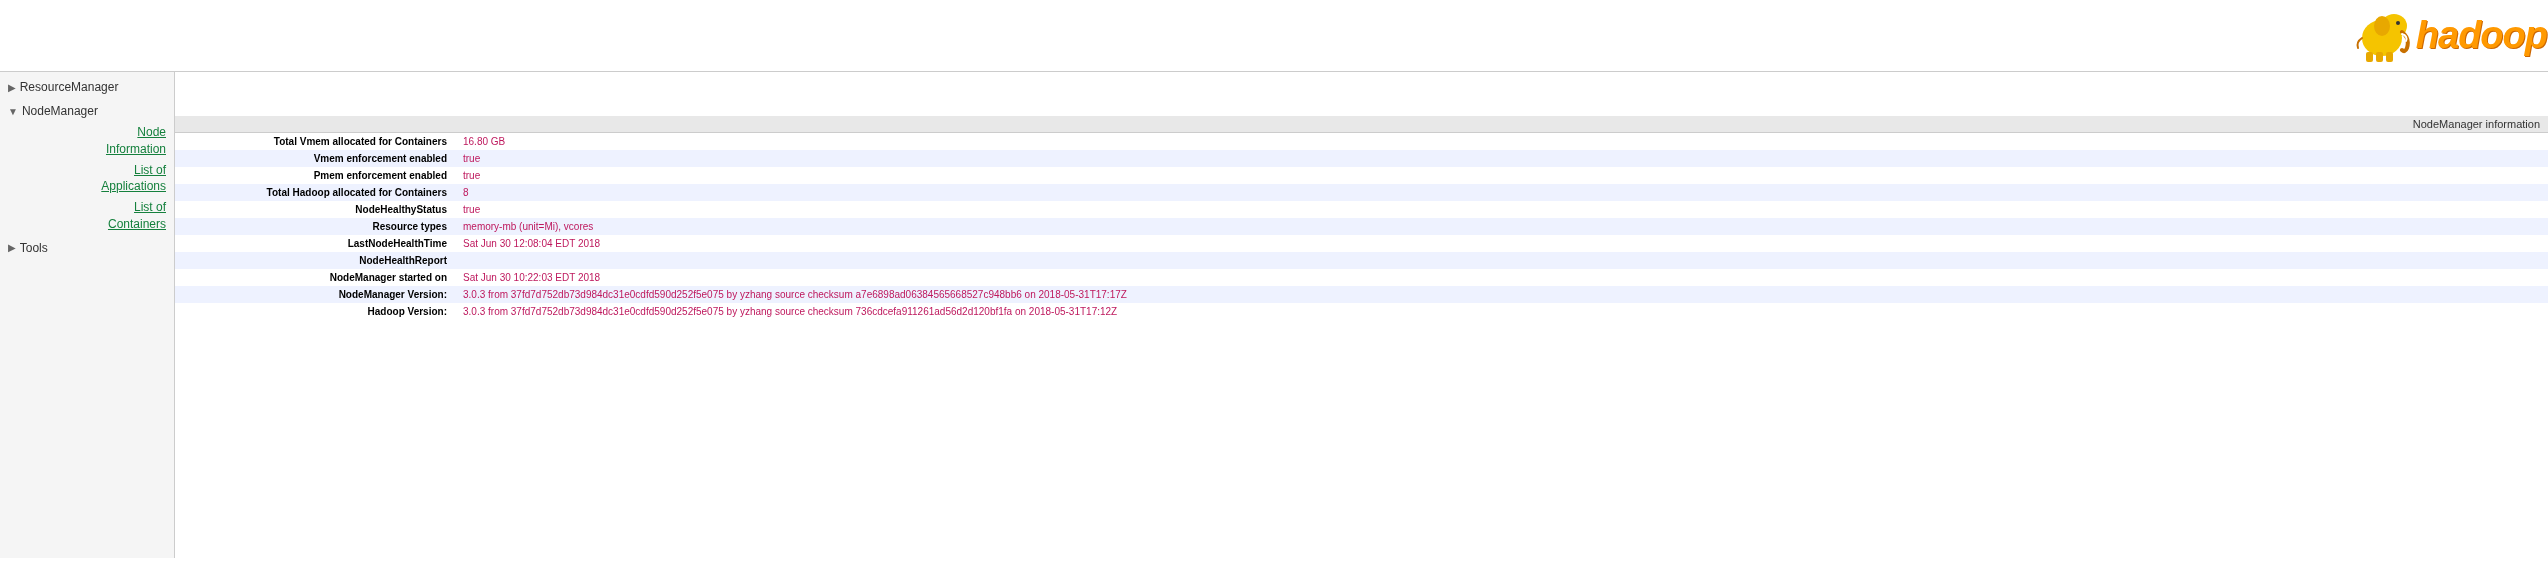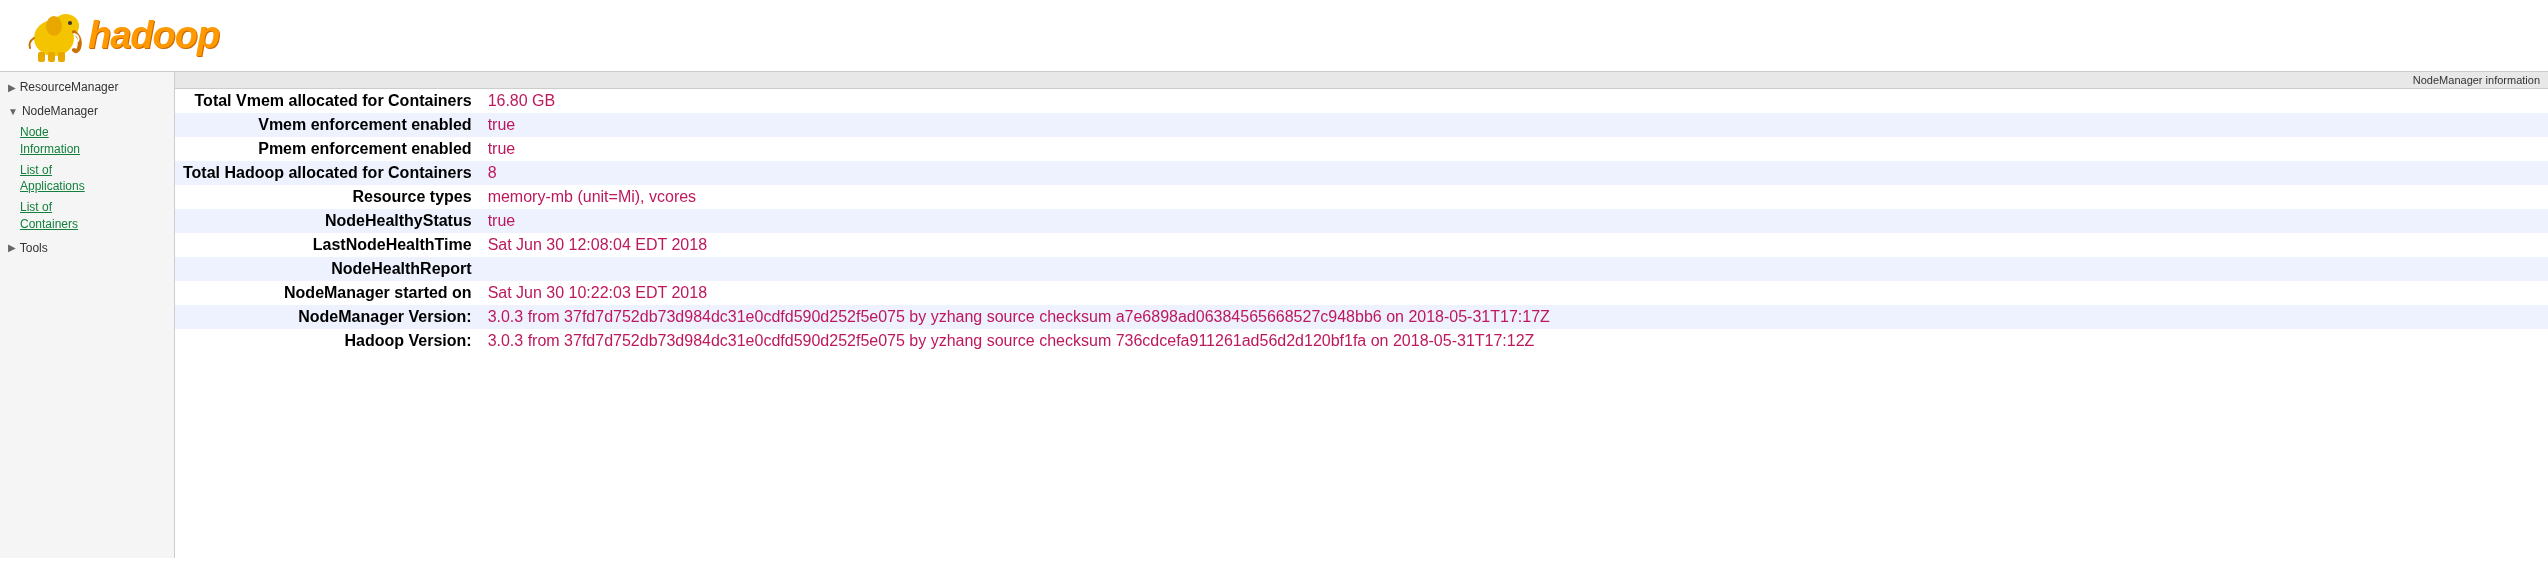--- a/index.html
+++ b/index.html
@@ -1,24 +1,25 @@
 <!DOCTYPE html>
 <html><head>
   <meta charset="utf-8">
   <style>
     * { margin: 0; padding: 0; box-sizing: border-box; }
     body { font-family: Arial, Helvetica, sans-serif; font-size: 12px; background: #fff; color: #000; }
 
     
     #header {
-      padding: 8px 24px;
+      padding: 8px 1px;
       background: #fff;
       border-bottom: 1px solid #ccc;
       display: flex;
       align-items: center;
+      justify-content: flex-end;
     }
     .hadoop-logo {
       display: flex;
       align-items: center;
     }
     .hadoop-elephant {
       width: 60px;
       height: 55px;
       margin-right: 4px;
     }
@@ -40,20 +41,21 @@
     
     #sidebar {
       width: 175px;
       min-width: 175px;
       border-right: 1px solid #ccc;
       background: #f5f5f5;
       padding-top: 4px;
     }
     .sidebar-section {
       margin-bottom: 2px;
+      text-align: right;
     }
     .sidebar-section-header {
       display: flex;
       align-items: center;
       padding: 4px 8px;
       font-size: 12px;
       cursor: pointer;
       color: #333;
     }
     .sidebar-section-header .arrow {
@@ -79,37 +81,38 @@
       flex: 1;
       overflow: auto;
     }
     .section-title-bar {
       background: #e8e8e8;
       border-bottom: 1px solid #ccc;
       text-align: right;
       padding: 2px 8px;
       font-size: 11px;
       color: #333;
+      margin-top: 44px;
     }
 
     
     .info-table {
       width: 100%;
       border-collapse: collapse;
     }
     .info-table tr:nth-child(even) {
       background: #eef2ff;
     }
     .info-table tr:nth-child(odd) {
       background: #fff;
     }
     .info-table td {
       padding: 3px 8px;
       vertical-align: top;
-      font-size: 16px;
+      font-size: 10px;
     }
     .info-table td.label {
       text-align: right;
       font-weight: bold;
       white-space: nowrap;
       width: 280px;
       color: #000;
     }
     .info-table td.value {
       color: #be185d;
@@ -194,26 +197,26 @@
           </tr>
           <tr>
             <td class="label">Pmem enforcement enabled</td>
             <td class="value">true</td>
           </tr>
           <tr>
             <td class="label">Total Hadoop allocated for Containers</td>
             <td class="value">8</td>
           </tr>
           <tr>
+            <td class="label">NodeHealthyStatus</td>
+            <td class="value">true</td>
+          </tr>
+          <tr>
             <td class="label">Resource types</td>
             <td class="value">memory-mb (unit=Mi), vcores</td>
-          </tr>
-          <tr>
-            <td class="label">NodeHealthyStatus</td>
-            <td class="value">true</td>
           </tr>
           <tr>
             <td class="label">LastNodeHealthTime</td>
             <td class="value">Sat Jun 30 12:08:04 EDT 2018</td>
           </tr>
           <tr>
             <td class="label">NodeHealthReport</td>
             <td class="value"></td>
           </tr>
           <tr>

